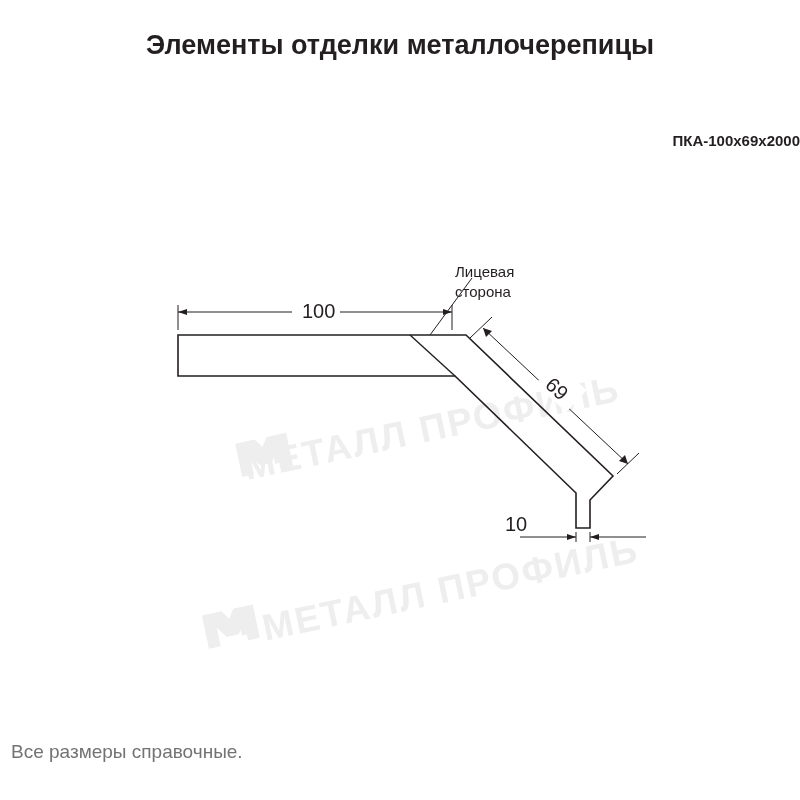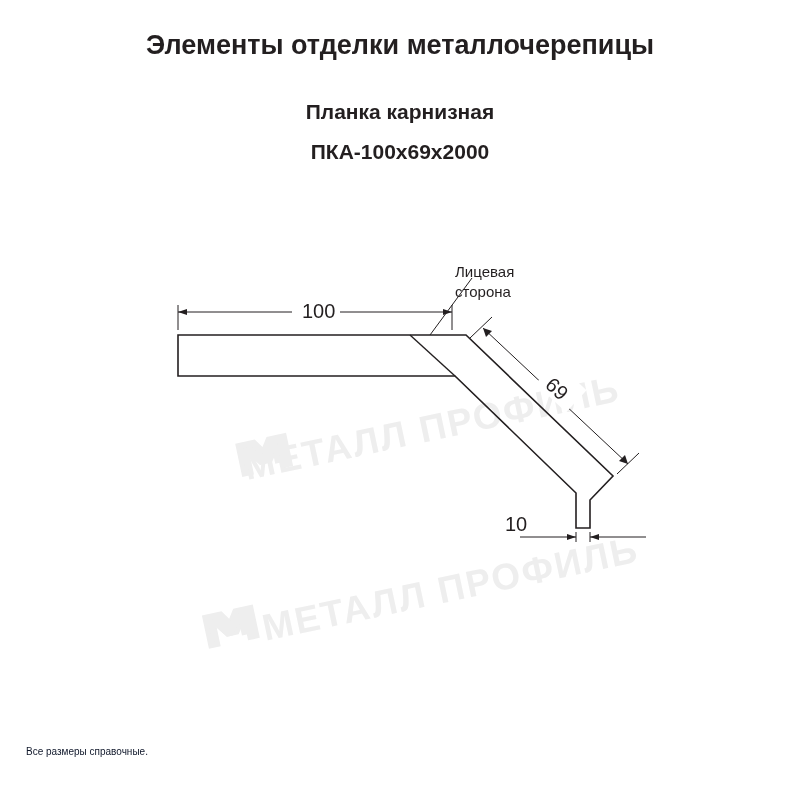--- a/index.html
+++ b/index.html
@@ -36,41 +36,41 @@
     left: 0;
     top: 100px;
     width: 800px;
     text-align: center;
     font-size: 21px;
     font-weight: bold;
   }
   .title-code {
     position: absolute;
     left: 0;
-    top: 140px;
+    top: 132px;
     width: 800px;
-    text-align: center;
-    font-size: 21px;
+    text-align: right;
+    font-size: 15px;
     font-weight: bold;
   }
   .drawing {
     position: absolute;
     left: 0;
     top: 180px;
     width: 800px;
     height: 500px;
   }
   .footnotes {
     position: absolute;
-    left: 26px;
+    left: 11px;
     top: 742px;
     width: 746px;
-    font-size: 10px;
+    font-size: 19px;
     line-height: 20px;
-    color: #0f172a;
+    color: #737373;
   }
   .footnote-line {
     display: block;
   }
   svg text {
     font-family: "Liberation Sans", sans-serif;
     fill: #231f20;
   }
   .wm {
     fill: #eeeeee;
@@ -82,21 +82,20 @@
     font-size: 37px;
     letter-spacing: 2px;
   }
 </style>
 </head>
 <body>
 
 <div class="page">
 
   <div class="title-main">Элементы отделки металлочерепицы</div>
-  <div class="title-sub">Планка карнизная</div>
   <div class="title-code">ПКА-100x69x2000</div>
 
   <div class="drawing">
     <svg width="800" height="500" viewBox="0 0 800 500">
 
       <g opacity="1">
         <text class="wm-text" x="247" y="300" transform="rotate(-12 247 300)">МЕТАЛЛ ПРОФИЛЬ</text>
         <g transform="rotate(-12 247 300)">
           <path class="wm" d="M243 262 l20 0 6 9 6 -9 20 0 0 34 -12 0 0 -19 -8 11 -12 0 -8 -11 0 19 -12 0 z"></path>
           <path class="wm" d="M248 268 l10 0 8 11 8 -11 10 0 0 22 -6 0 0 -14 -9 12 -6 0 -9 -12 0 14 -6 0 z" fill="#ffffff"></path>

